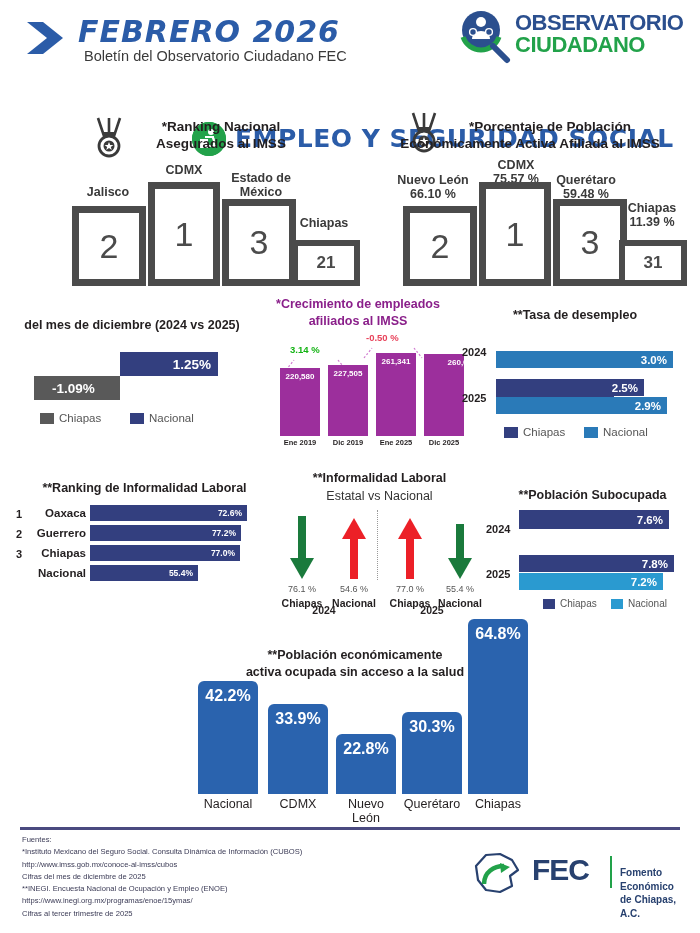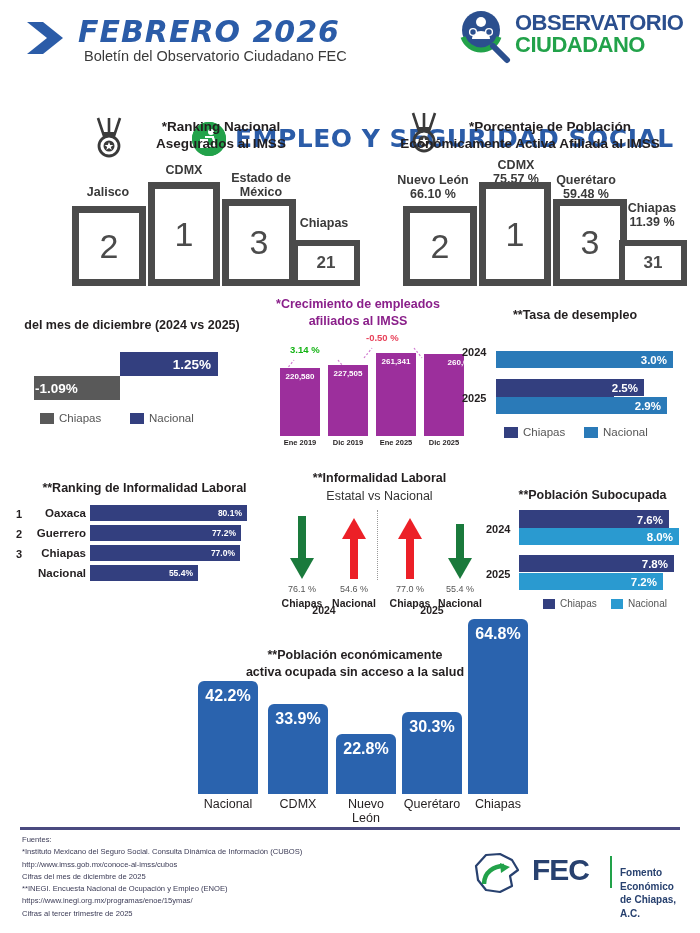--- a/index.html
+++ b/index.html
@@ -81,21 +81,21 @@
     font-size: 12.5px; font-weight: 700; color: #231f20; line-height: 1.3;
   }
   .mini-title.sub { font-weight: 400; font-size: 12.5px; color: #333; }
 
   
   .hbar {
     position: absolute; display: flex; align-items: center;
     color: #fff; font-size: 13.5px; font-weight: 700;
   }
   .hbar.right { justify-content: flex-end; padding-right: 7px; }
-  .hbar.left { justify-content: flex-start; padding-left: 1px; }
+  .hbar.left { justify-content: flex-start; padding-left: 18px; }
   .legend-row { position: absolute; display: flex; align-items: center; gap: 5px; }
   .legend-sw { width: 14px; height: 11px; display:inline-block; }
   .legend-lbl { font-size: 11.5px; color: #555; }
 
   
   .pbar {
     position: absolute; background: #9c2f9c;
     display: flex; justify-content: center;
   }
   .pbar-val {
@@ -327,21 +327,21 @@
     <span class="legend-sw" style="background:#2a7ab8;"></span>
     <span class="legend-lbl">Nacional</span>
   </div>
 </div>
 
 <div class="abs" style="left:12px; top:478px; width:265px; height:110px;">
   <div class="mini-title" style="left:0; top:2px; width:265px;">**Ranking de Informalidad Laboral</div>
 
   <div class="rk-num" style="left:4px; top:30px;">1</div>
   <div class="rk-name" style="left:14px; top:29px; width:60px;">Oaxaca</div>
-  <div class="rk-bar" style="left:78px; top:27px; width:157px; height:16px;">80.1%</div>
+  <div class="rk-bar" style="left:78px; top:27px; width:157px; height:16px;">72.6%</div>
 
   <div class="rk-num" style="left:4px; top:50px;">2</div>
   <div class="rk-name" style="left:14px; top:49px; width:60px;">Guerrero</div>
   <div class="rk-bar" style="left:78px; top:47px; width:151px; height:16px;">77.2%</div>
 
   <div class="rk-num" style="left:4px; top:70px;">3</div>
   <div class="rk-name" style="left:14px; top:69px; width:60px;">Chiapas</div>
   <div class="rk-bar" style="left:78px; top:67px; width:150px; height:16px;">77.0%</div>
 
   <div class="rk-name" style="left:14px; top:89px; width:60px;">Nacional</div>
@@ -392,21 +392,20 @@
 
   <div class="arrow-yr" style="left:14px; top:136px; width:76px;">2024</div>
   <div class="arrow-yr" style="left:122px; top:136px; width:76px;">2025</div>
 </div>
 
 <div class="abs" style="left:485px; top:485px; width:215px; height:125px;">
   <div class="mini-title" style="left:0; top:2px; width:215px;">**Población Subocupada</div>
 
   <div class="yr-lbl" style="left:1px; top:38px;">2024</div>
   <div class="gbar" style="left:34px; top:25px; width:150px; height:19px; background:#333f7f;">7.6%</div>
-  <div class="gbar" style="left:34px; top:43px; width:160px; height:17px; background:#2a9ad0;">8.0%</div>
 
   <div class="yr-lbl" style="left:1px; top:83px;">2025</div>
   <div class="gbar" style="left:34px; top:70px; width:155px; height:17px; background:#333f7f;">7.8%</div>
   <div class="gbar" style="left:34px; top:88px; width:144px; height:17px; background:#2a9ad0;">7.2%</div>
 
   <div class="legend-row" style="left:58px; top:113px;">
     <span class="legend-sw" style="background:#333f7f;width:12px;height:10px;"></span>
     <span class="legend-lbl" style="font-size:10px;">Chiapas</span>
   </div>
   <div class="legend-row" style="left:126px; top:113px;">

